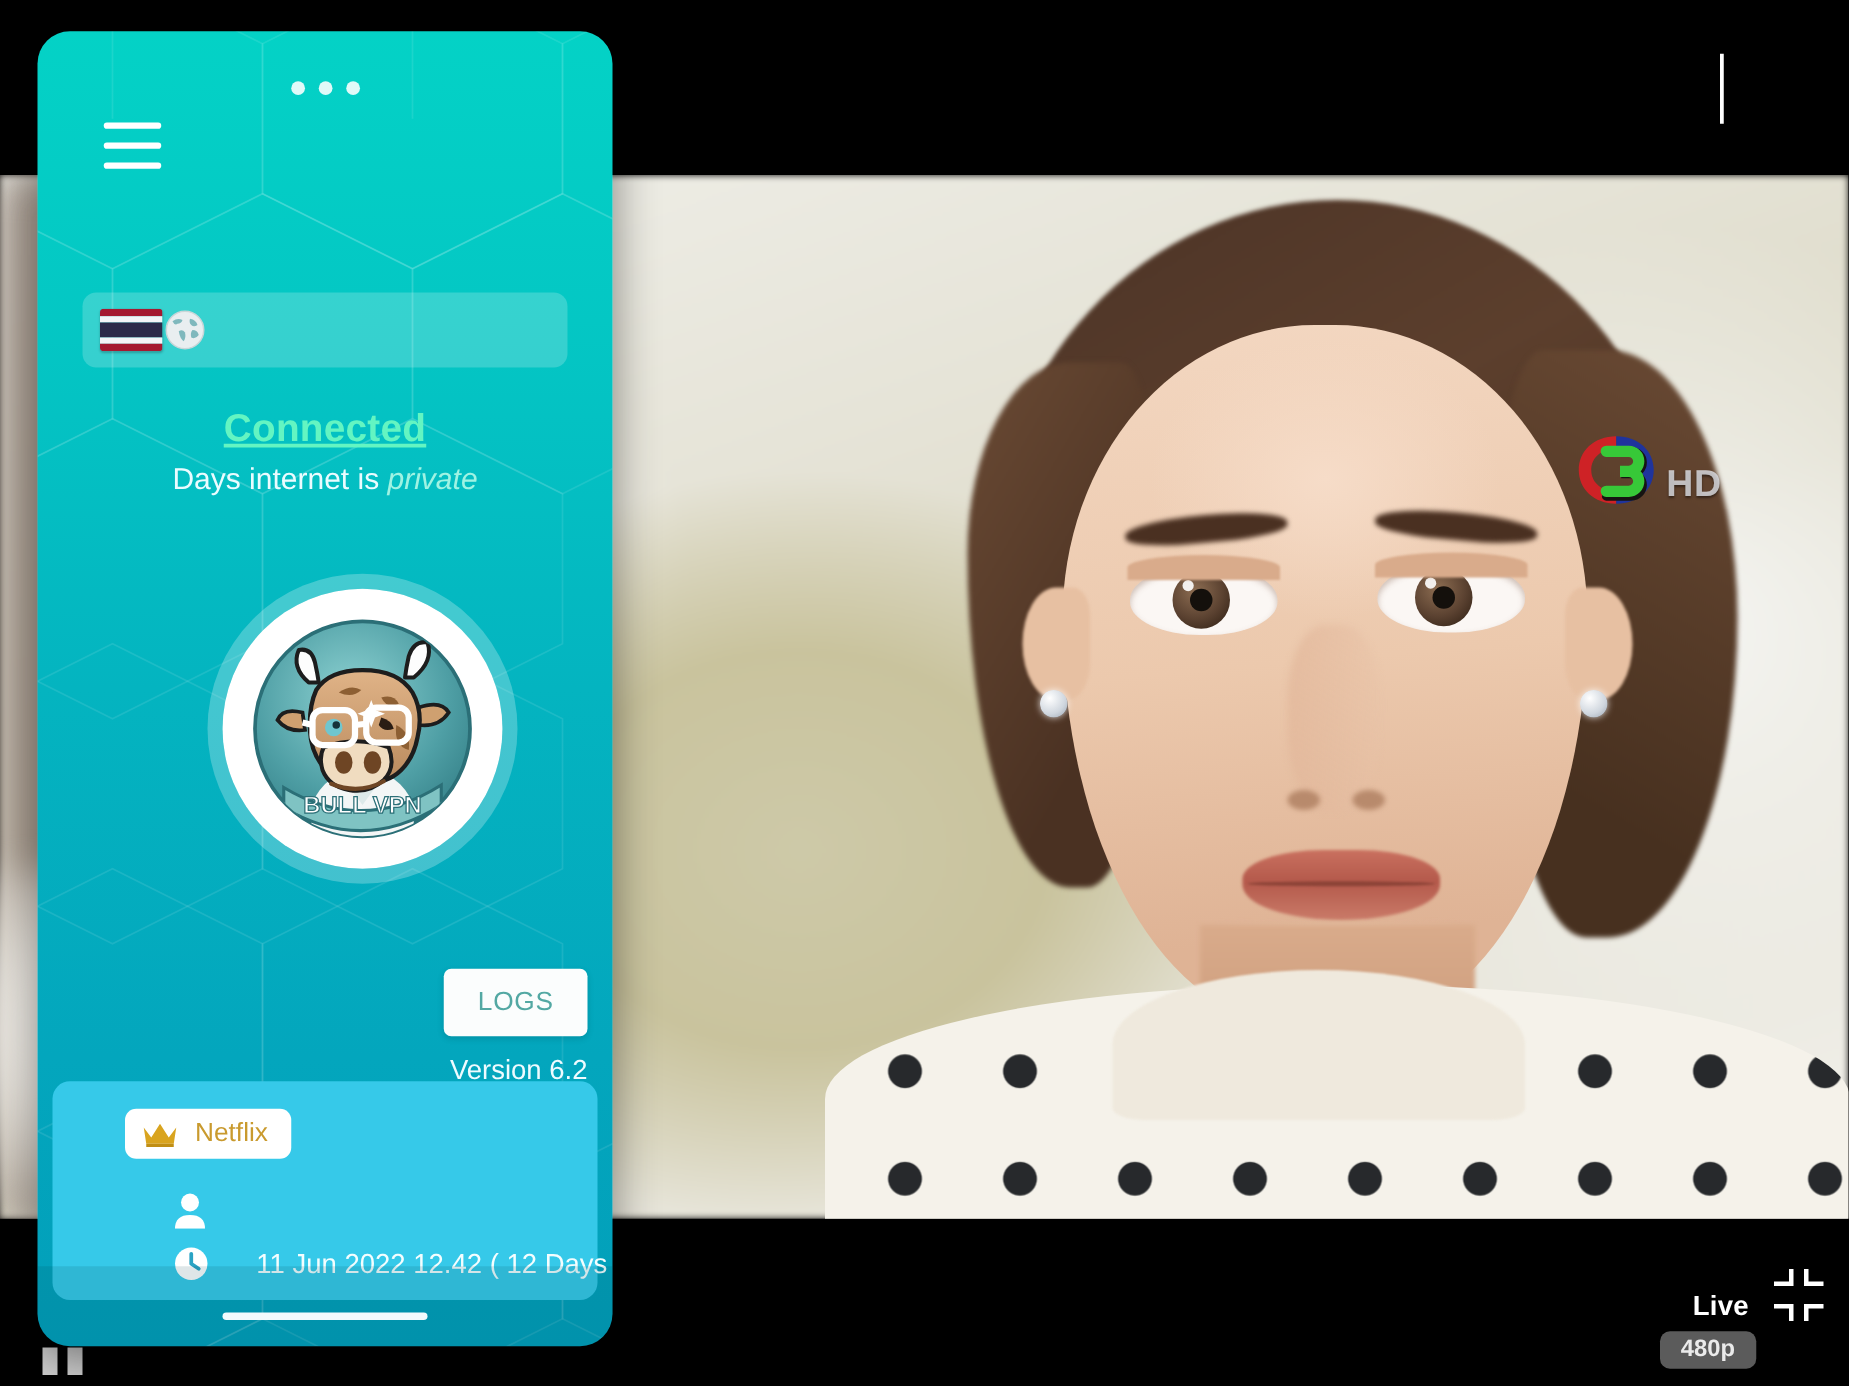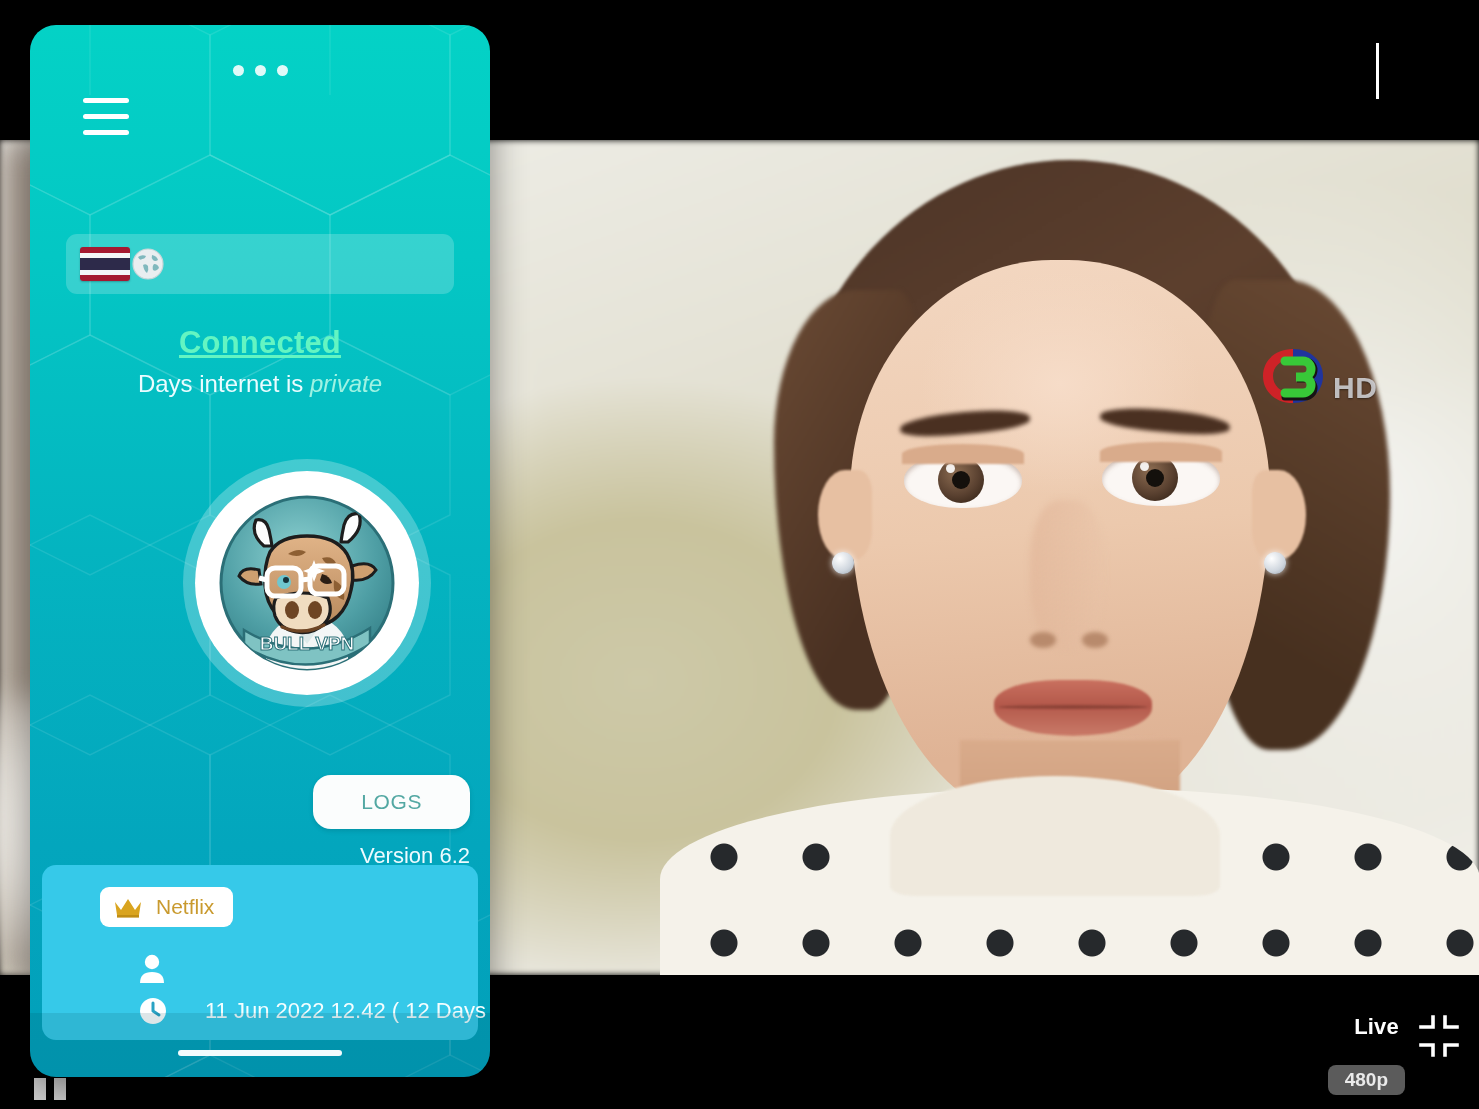--- a/index.html
+++ b/index.html
@@ -136,21 +136,21 @@
     display:flex; align-items:center; justify-content:center;
     font-size:21px; font-weight:bold; letter-spacing:-.3px;
   }
   .cursor-bar{ position:absolute; right:100px; top:43px; width:3px; height:56px; background:#fff; }
 
   
   .pause-btn{ position:absolute; left:34px; bottom:9px; display:flex; gap:8px; cursor:pointer; }
   .pause-btn i{ display:block; width:12px; height:22px; background:#cfcfcf; }
 
   .br-controls{ position:absolute; right:18px; bottom:14px; display:flex; flex-direction:column; align-items:flex-end; }
-  .br-row{ display:flex; align-items:flex-start; gap:18px; }
+  .br-row{ display:flex; align-items:flex-end; gap:18px; }
   .live-label{ color:#fff; font-size:22px; font-weight:bold; letter-spacing:.2px; }
   .quality-badge{
     background:#5b5b5b; color:#eaeaea; border-radius:8px;
     padding:4px 17px; font-size:19px; font-weight:bold; margin-top:7px; margin-right:56px;
   }
   .shrink-icon{ width:44px; height:44px; position:relative; }
 
   
   .vpn-panel{
     position:absolute; left:30px; top:25px; width:460px; height:1052px;
@@ -188,35 +188,35 @@
   .f5{height:16.8%;background:#A51931;}
   .server-name{ flex:1; margin-left:18px; color:#ffffff; font-size:22px; white-space:nowrap; overflow:hidden; }
   .globe-icon{ width:36px; height:36px; flex:0 0 auto; }
 
   .status-wrap{ position:absolute; left:0; right:0; top:300px; text-align:center; }
   .status-title{ color:#63F5C2; font-size:31px; font-weight:bold; letter-spacing:.2px;text-decoration:underline; }
   .status-sub{ color:#eafcff; font-size:24px; margin-top:9px; }
   .status-sub em{ color:#9ff3e3; font-style:italic; }
 
   .logo-wrap{
-    position:absolute; left:150px; top:446px; width:254px; height:224px;
+    position:absolute; left:133px; top:446px; width:254px; height:224px;
     display:flex; align-items:flex-end; justify-content:center;
   }
   .logo-outer{
     width:224px; height:224px; border-radius:50%;
     background:radial-gradient(circle at 50% 50%, #ffffff 0%, #ffffff 79%, #cfefef 83%, rgba(255,255,255,0) 88%);
     display:flex; align-items:center; justify-content:center;
     box-shadow:0 0 0 12px rgba(255,255,255,.25);
   }
   .logo-inner{ width:178px; height:178px; }
 
   .logs-btn{
     position:absolute; right:20px; top:750px;
-    background:#fbfdfd; color:#53a8a3; border:none; border-radius:18px;
-    padding:15px 48px; font-size:21px; letter-spacing:.6px;
+    background:#fbfdfd; color:#53a8a3; border:none; border-radius:6px;
+    padding:15px 27px; font-size:21px; letter-spacing:.6px;
     font-family:"Liberation Sans", sans-serif; cursor:pointer;
     box-shadow:0 2px 5px rgba(0,0,0,.12);
   }
   .version{ position:absolute; right:20px; top:818px; color:#eefbff; font-size:22px; }
 
   .profile-card{
     position:absolute; left:12px; right:12px; top:840px; height:175px;
     background:#36C9E9; border-radius:14px;
   }
   .profile-pill{

